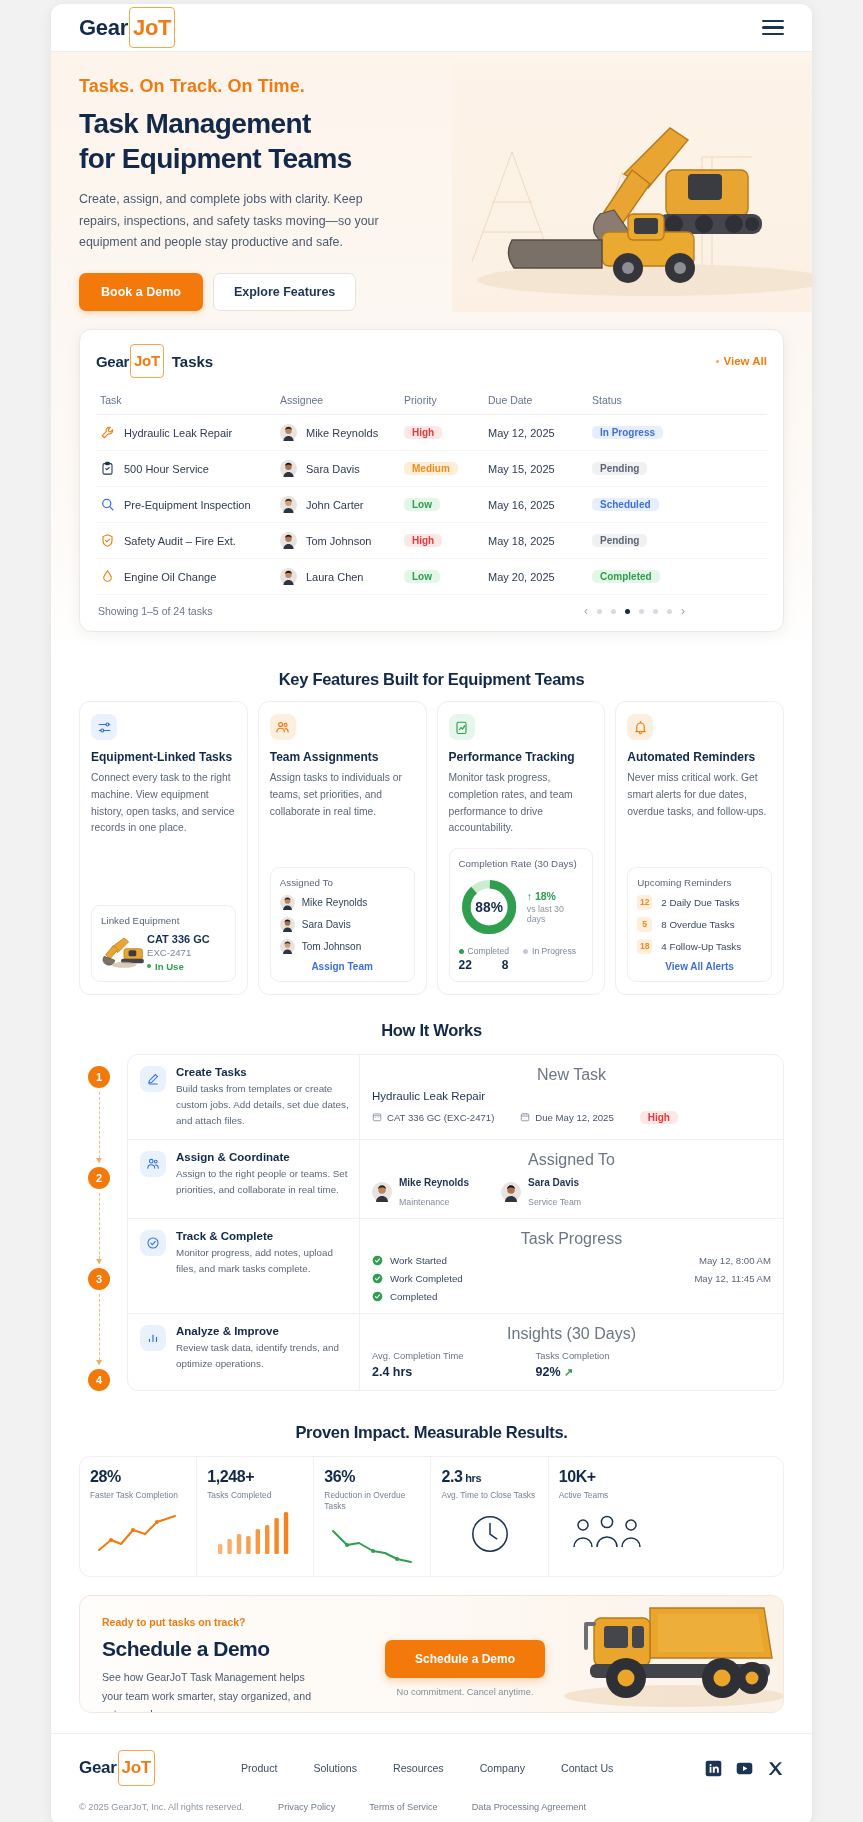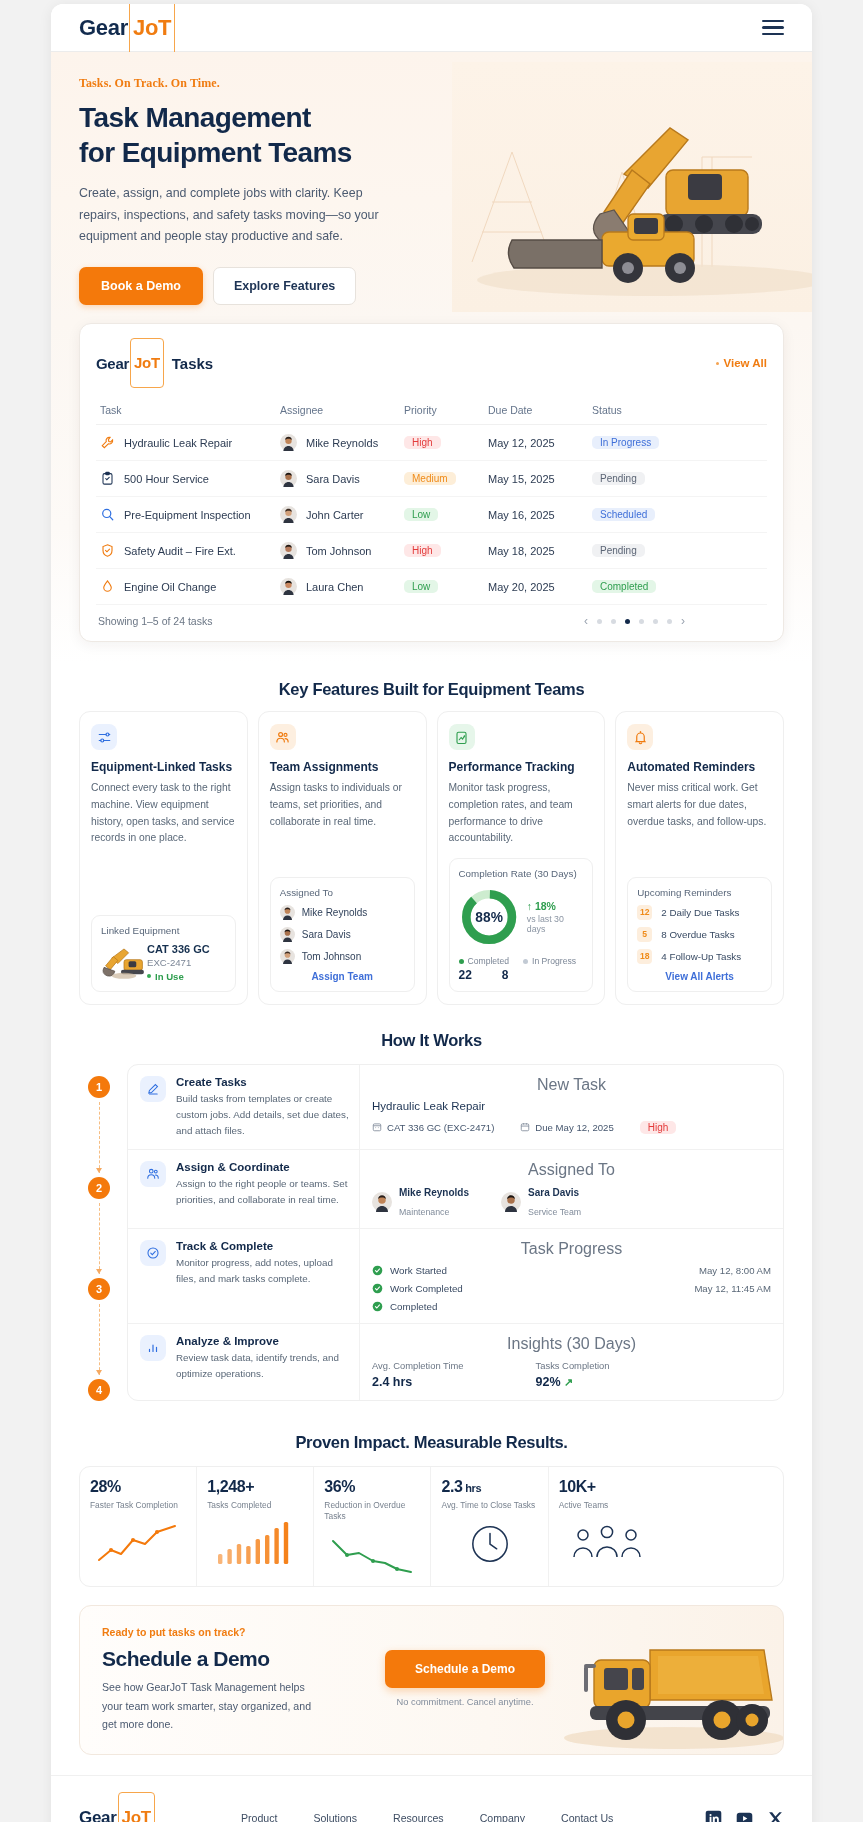--- a/index.html
+++ b/index.html
@@ -3,54 +3,54 @@
 <meta charset="utf-8">
 <style>
   * { box-sizing: border-box; margin:0; padding:0; }
   html,body { background:#f2f2f2; font-family:"Liberation Sans", sans-serif; }
   body { width:863px; height:1822px; overflow:hidden; }
   .page { width:863px; height:1822px; position:relative; background:#f2f2f2; padding:4px 51px 0 51px;}
   .shell { background:#ffffff; border-radius:12px; overflow:hidden; box-shadow:0 2px 14px rgba(0,0,0,.07); }
 
   
   .logo { font-weight:bold; color:#122b4e; letter-spacing:-.3px; display:inline-flex; align-items:center; }
-  .logo .jot { color:#f07c11; border:1.3px solid #f7a64b; border-radius:4px; padding:16px 3px; margin-left:1px; line-height:1.05; }
+  .logo .jot { color:#f07c11; border:1.3px solid #f7a64b; border-radius:4px; padding:8px 3px; margin-left:1px; line-height:1.05; }
 
   
   .navbar { height:48px; display:flex; align-items:center; justify-content:space-between;
             padding:0 28px; border-bottom:1px solid #ececec; background:#fff; }
   .navbar .logo { font-size:22px; }
   .burger { width:22px; display:flex; flex-direction:column; gap:4px; cursor:pointer; }
   .burger i { display:block; height:2.4px; background:#1d3354; border-radius:2px; }
 
   
   .hero { position:relative; background:linear-gradient(180deg,#fdf4ec 0%,#fdf6ef 55%,#fcf7f2 100%); padding:24px 28px 18px 28px; overflow:hidden;}
   .hero-art { position:absolute; right:-10px; top:10px; width:370px; height:250px; opacity:1; }
-  .eyebrow { color:#f07c11; font-size:12px; font-weight:bold; letter-spacing:.1px; position:relative; z-index:2;font-family:Liberation Serif, serif;}
+  .eyebrow { color:#f07c11; font-size:18px; font-weight:bold; letter-spacing:.1px; position:relative; z-index:2;}
   h1.hero-title { font-size:28px; line-height:1.24; color:#12294a; margin-top:10px; font-weight:bold; letter-spacing:-.6px; position:relative; z-index:2;}
   .hero-sub { margin-top:13px; font-size:12.4px; line-height:1.72; color:#4b5a70; max-width:300px; position:relative; z-index:2;}
   .hero-btns { margin-top:20px; display:flex; gap:10px; position:relative; z-index:2;}
   .btn-primary { background:#f4790b; color:#fff; font-size:12.5px; font-weight:bold; border:none; border-radius:7px;
                  padding:11px 22px; cursor:pointer; box-shadow:0 2px 6px rgba(244,121,11,.28); }
   .btn-ghost { background:#fff; color:#1d3354; font-size:12.5px; font-weight:bold; border:1px solid #e7e2dc; border-radius:7px;
                padding:11px 20px; cursor:pointer; }
 
   
   .tasks-wrap { position:relative; z-index:3; padding:0 28px 22px 28px; background:linear-gradient(180deg,#fcf7f2 0%,#fdfaf7 60%,#ffffff 100%); }
   .tasks-card { background:#fff; border:1px solid #eee9e4; border-radius:12px; box-shadow:0 3px 14px rgba(50,40,30,.06); padding:14px 16px 10px 16px;}
   .tasks-head { display:flex; align-items:center; justify-content:space-between; margin-bottom:9px;}
   .tasks-head .logo { font-size:15px; }
   .tasks-title { font-size:15px; font-weight:bold; color:#12294a; margin-left:8px; }
   .viewall { color:#f07c11; font-size:11.5px; font-weight:bold; display:flex; align-items:center; gap:5px; cursor:pointer;}
   .viewall .dot { width:3px;height:3px;border-radius:50%;background:#f4a352; display:block;}
   table.tasks { width:100%; border-collapse:collapse; }
   table.tasks th { text-align:left; font-size:10.5px; font-weight:normal; color:#64748b; padding:7px 4px 8px 4px; border-bottom:1px solid #f0f0f0; }
   table.tasks td { font-size:11px; color:#2c3b52; padding:9px 4px; border-bottom:1px solid #f4f4f4; vertical-align:middle;}
   .tcell { display:flex; align-items:center; gap:9px;}
-  .pill { display:inline-block; font-size:10px; font-weight:normal; border-radius:5px; padding:1px 8px; }
+  .pill { display:inline-block; font-size:10px; font-weight:bold; border-radius:5px; padding:1px 8px; }
   .p-high{background:#fee7e7;color:#e33b3b;} .p-med{background:#fdeed8;color:#ef8c1b;} .p-low{background:#e3f6e7;color:#2f9e4f;}
   .s-prog{background:#e8effc;color:#3f6fd8;} .s-pend{background:#f0f1f3;color:#5b6575;}
   .s-sched{background:#e8effc;color:#3f6fd8;} .s-comp{background:#e3f6e7;color:#2f9e4f;}
   .tasks-foot { display:flex; align-items:center; justify-content:space-between; padding:9px 2px 3px 2px;}
   .showing { font-size:10.5px; color:#6b7685;}
   .pager { display:flex; align-items:center; gap:9px; padding-right:80px;}
   .pager .arr { color:#9aa3b0; font-size:12px; cursor:pointer; }
   .pdot { width:5px;height:5px;border-radius:50%;background:#d7dbe1; cursor:pointer;}
   .pdot.on { background:#12294a; }
 
@@ -60,21 +60,21 @@
 
   
   .feat-grid { display:grid; grid-template-columns:repeat(4,1fr); gap:10px; margin-top:12px;}
   .feat-card { border:1px solid #efefef; border-radius:11px; padding:12px 11px; background:#fff; display:flex; flex-direction:column; }
   .fi { width:26px;height:26px;border-radius:8px; display:flex;align-items:center;justify-content:center; margin-bottom:10px;}
   .fi.blue{background:#eaf1fe;} .fi.orange{background:#fdefe0;} .fi.green{background:#e6f6ea;}
   .feat-name { font-size:12px; font-weight:bold; color:#12294a; }
   .feat-desc { font-size:10.3px; line-height:1.62; color:#5a6running; color:#5a6878; margin-top:6px; flex:1;}
   .mini { border:1px solid #efefef; border-radius:9px; padding:9px; margin-top:11px;}
   .mini-h { font-size:9.8px; color:#59677a; margin-bottom:7px;}
-  .eq-row { display:flex; align-items:center; gap:0; }
+  .eq-row { display:flex; gap:0; }
   .eq-name { font-size:11px; font-weight:bold; color:#16304f;}
   .eq-sn { font-size:9.6px; color:#7b8696; margin-top:2px;}
   .eq-st { font-size:9.6px; color:#2f9e4f; font-weight:bold; margin-top:3px; display:flex; align-items:center; gap:4px;}
   .eq-st .d{width:4px;height:4px;border-radius:50%;background:#34a853;display:block;}
   .asg { display:flex; align-items:center; gap:7px; margin-bottom:7px;}
   .asg span { font-size:10px; color:#32435c;}
   .mini-link { font-size:10px; color:#3f6fd8; text-align:center; font-weight:bold; cursor:pointer; margin-top:3px;}
   .donut-row { display:flex; align-items:center; gap:8px;}
   .kpi-up { font-size:10.5px; color:#2f9e4f; font-weight:bold;}
   .kpi-sub { font-size:8.8px; color:#8b95a3; margin-top:2px;}
@@ -120,21 +120,21 @@
   .stats-wrap { margin-top:14px; border:1px solid #efefef; border-radius:11px; display:grid; grid-template-columns:repeat(6,1fr); overflow:hidden;}
   .stat { padding:11px 10px 8px 10px; border-right:1px solid #f1f1f1;}
   .stat:last-child{border-right:none;}
   .stat-v { font-size:16px; font-weight:bold; color:#12294a; letter-spacing:-.4px;}
   .stat-v small{font-size:11px;font-weight:bold;}
   .stat-l { font-size:8.4px; color:#78828f; margin-top:4px; line-height:1.3;}
   .stat-g { margin-top:10px; height:46px; display:flex; align-items:center; justify-content:center;}
 
   
   .cta-wrap { padding:18px 28px 20px 28px; background:#fff;}
-  .cta { position:relative; border:1px solid #f2e8de; border-radius:12px; overflow:hidden; height:150px;
+  .cta { position:relative; border:1px solid #f2e8de; border-radius:12px; overflow:hidden; height:118px;
          background:linear-gradient(90deg,#fffdfb 0%,#fdf8f2 58%,#fbf2e8 100%); padding:20px 22px;}
   .cta-art { position:absolute; right:-6px; bottom:0; width:235px; height:140px;}
   .cta-eyebrow { font-size:10.5px; font-weight:bold; color:#f07c11; position:relative; z-index:2;}
   .cta-h { font-size:21px; font-weight:bold; color:#12294a; margin-top:9px; letter-spacing:-.5px; position:relative; z-index:2;}
   .cta-p { font-size:10.6px; line-height:1.75; color:#4b5a70; margin-top:7px; max-width:215px; position:relative; z-index:2;}
   .cta-mid { position:absolute; left:305px; top:44px; z-index:3; text-align:center;}
   .cta-btn { background:#f4790b; color:#fff; font-size:12px; font-weight:bold; border:none; border-radius:7px; padding:12px 30px; cursor:pointer;
              box-shadow:0 3px 9px rgba(244,121,11,.3);}
   .cta-note { font-size:9.3px; color:#828d9c; margin-top:9px;}
 

